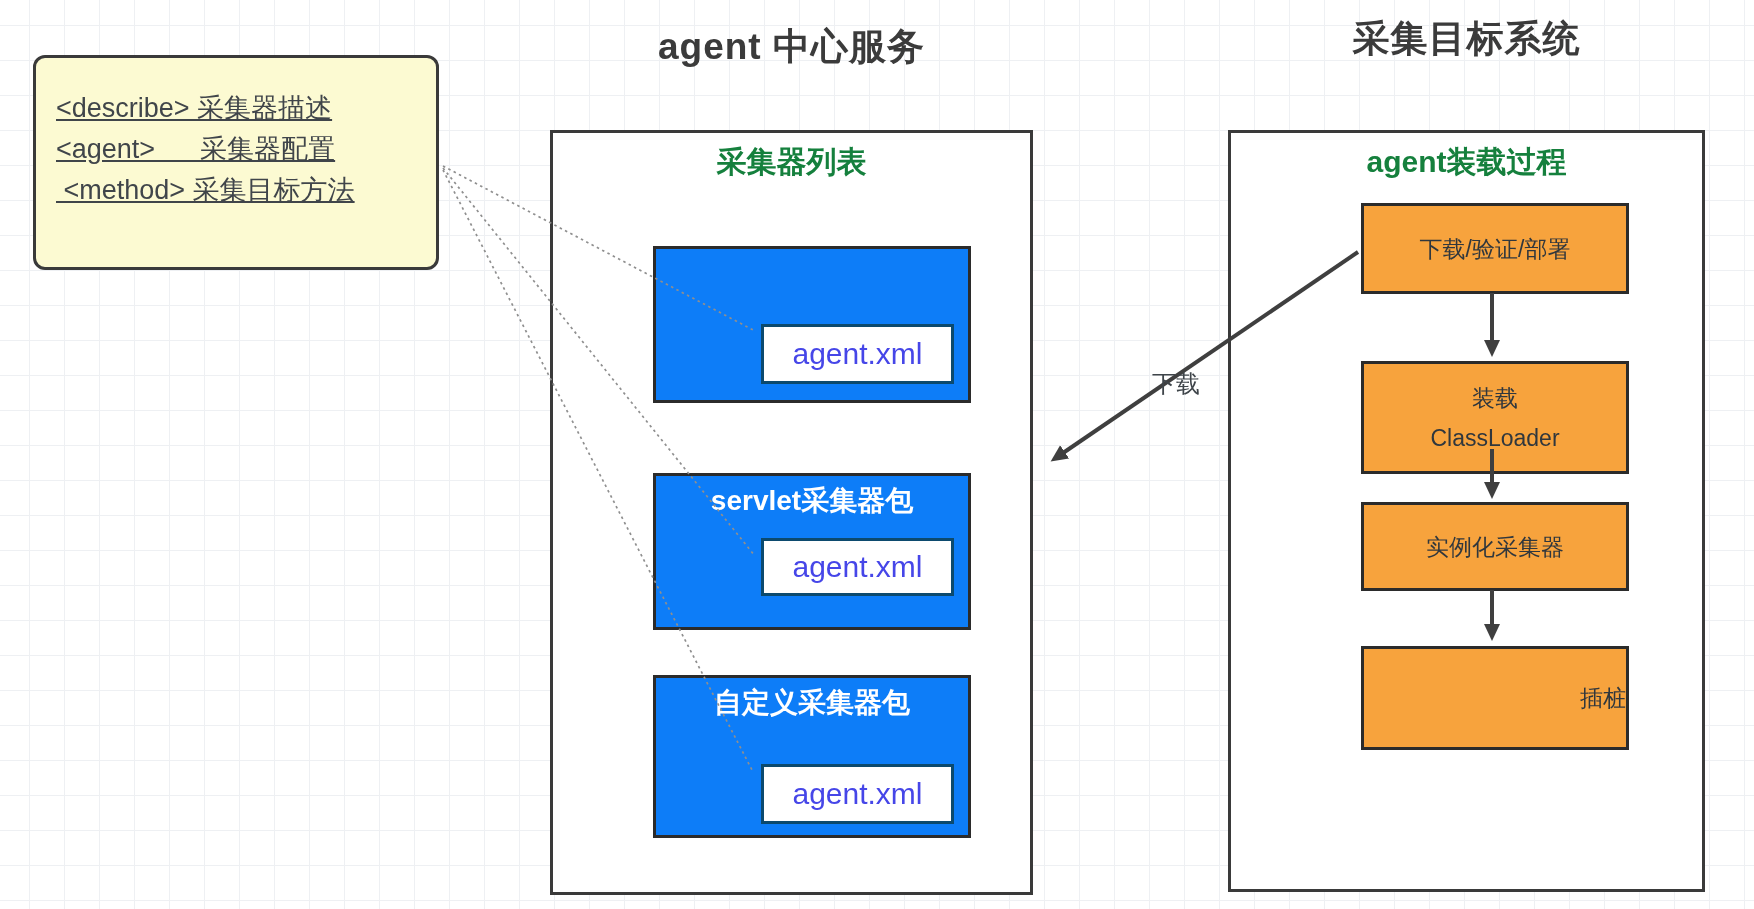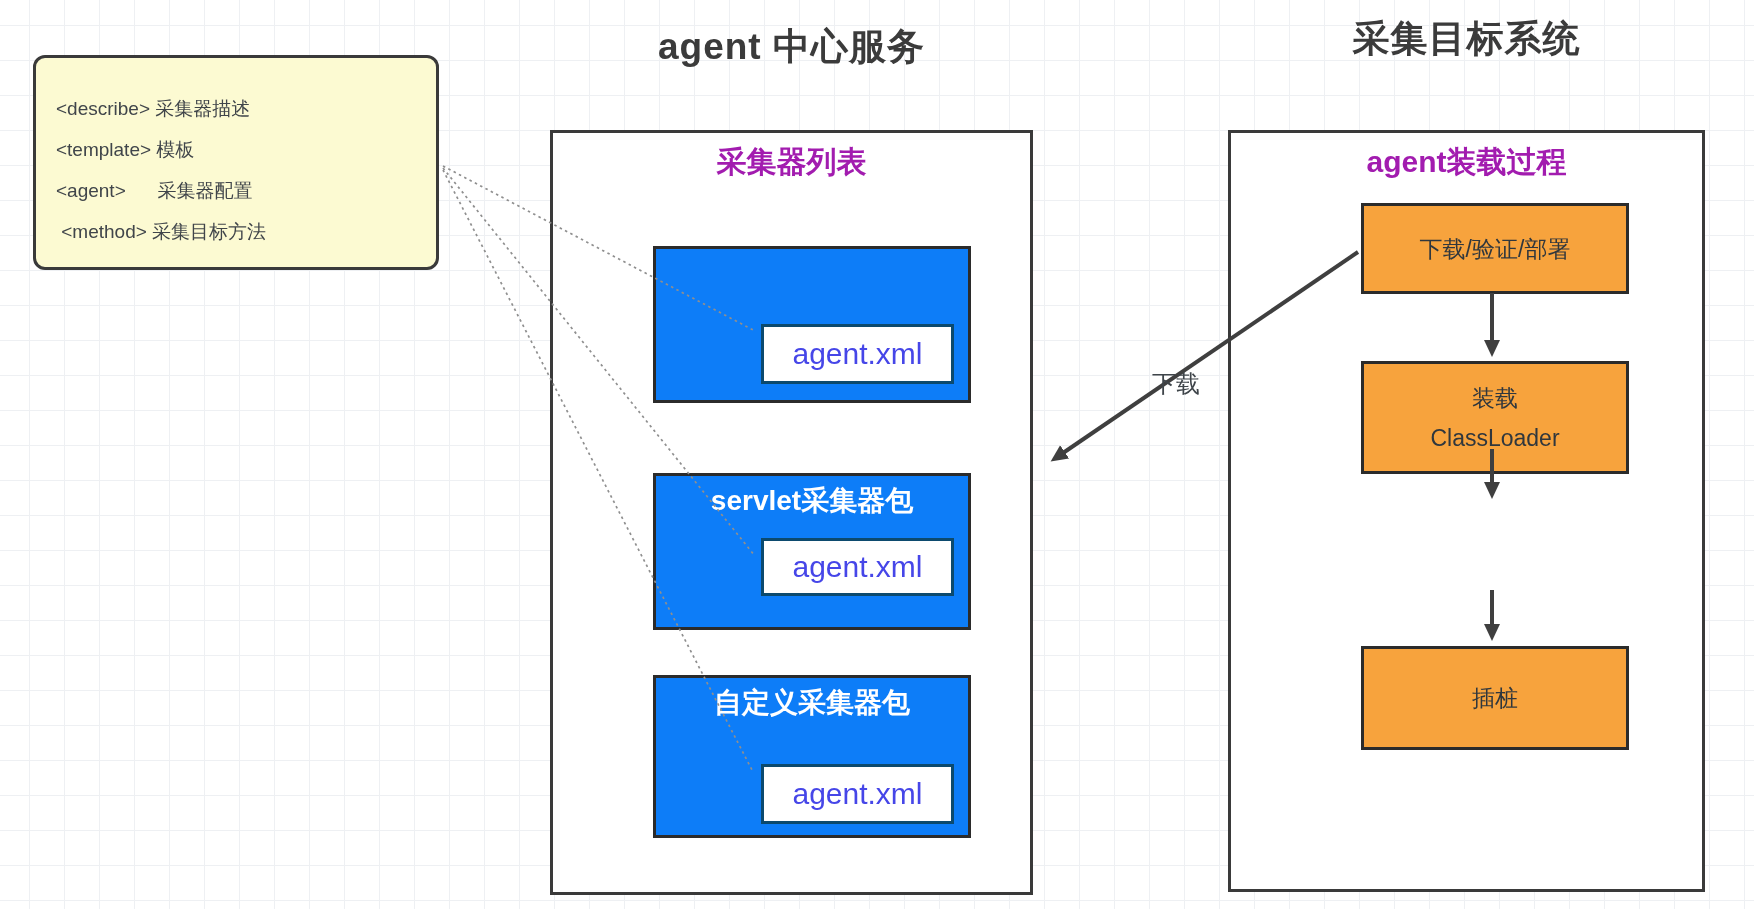--- a/index.html
+++ b/index.html
@@ -14,26 +14,26 @@
     background-position:-6px -10px;
   }
   .col-title{
     position:absolute;text-align:center;font-weight:bold;
     font-size:37px;color:#3b3b3b;letter-spacing:1px;
   }
   .panel{
     position:absolute;background:#ffffff;border:3px solid #3a3a3a;box-sizing:border-box;
   }
   .panel-title{
-    margin-top:9px;text-align:center;font-weight:bold;font-size:30px;color:#a21caf;
+    margin-top:9px;text-align:center;font-weight:bold;font-size:30px;color:#15803d;
   }
   .note{
     position:absolute;left:33px;top:55px;width:406px;height:215px;box-sizing:border-box;
     background:#fcfad2;border:3px solid #3a3a3a;border-radius:12px;
-    padding:30px 0 0 20px;color:#40454a;font-size:19px;line-height:41px;
+    padding:30px 0 0 20px;color:#40454a;font-size:27px;line-height:41px;text-decoration:underline;
   }
   .note-line{white-space:pre;}
   .pkg{
     position:absolute;background:#0d7df8;border:3px solid #2b2b2b;box-sizing:border-box;
   }
   .pkg-title{
     margin-top:6px;text-align:center;font-weight:bold;font-size:28px;color:#ffffff;
   }
   .xmlbox{
     position:absolute;background:#ffffff;border:3px solid #0c4a6e;box-sizing:border-box;
@@ -50,21 +50,20 @@
   }
   svg.connectors{position:absolute;left:0;top:0;pointer-events:none;}
 </style>
 </head>
 <body>
 
 <div class="canvas">
 
   <div class="note">
     <div class="note-line">&lt;describe&gt; 采集器描述</div>
-    <div class="note-line">&lt;template&gt; 模板</div>
     <div class="note-line">&lt;agent&gt;      采集器配置</div>
     <div class="note-line"> &lt;method&gt; 采集目标方法</div>
   </div>
 
   <div class="col-title" style="left:550px;top:22px;width:483px;">agent 中心服务</div>
   <div class="col-title" style="left:1228px;top:14px;width:477px;">采集目标系统</div>
 
   <div class="panel" style="left:550px;top:130px;width:483px;height:765px;">
     <div class="panel-title">采集器列表</div>
 
@@ -95,22 +94,26 @@
     <div class="step" style="left:130px;top:70px;width:268px;height:91px;">
       <span>下载/验证/部署</span>
       <span></span>
     </div>
 
     <div class="step" style="left:130px;top:228px;width:268px;height:113px;">
       <span>装载</span>
       <span>ClassLoader</span>
     </div>
 
+    <div class="step" style="left:130px;top:369px;width:268px;height:89px;">
+      <span>实例化采集器</span>
+      <span></span>
+    </div>
 
-    <div class="step" style="left:130px;top:513px;width:268px;height:104px;">
+    <div class="step" style="left:130px;top:513px;width:268px;height:104px;align-items:flex-end;">
       <span>插桩</span>
       <span></span>
     </div>
   </div>
 
   <svg class="connectors" width="1754" height="909" viewBox="0 0 1754 909">
     <defs>
       <marker id="ah" markerUnits="userSpaceOnUse" markerWidth="20" markerHeight="20" refX="2" refY="8" orient="auto">
         <path d="M0,0 L17,8 L0,16 Z" fill="#3f3f3f"></path>
       </marker>

